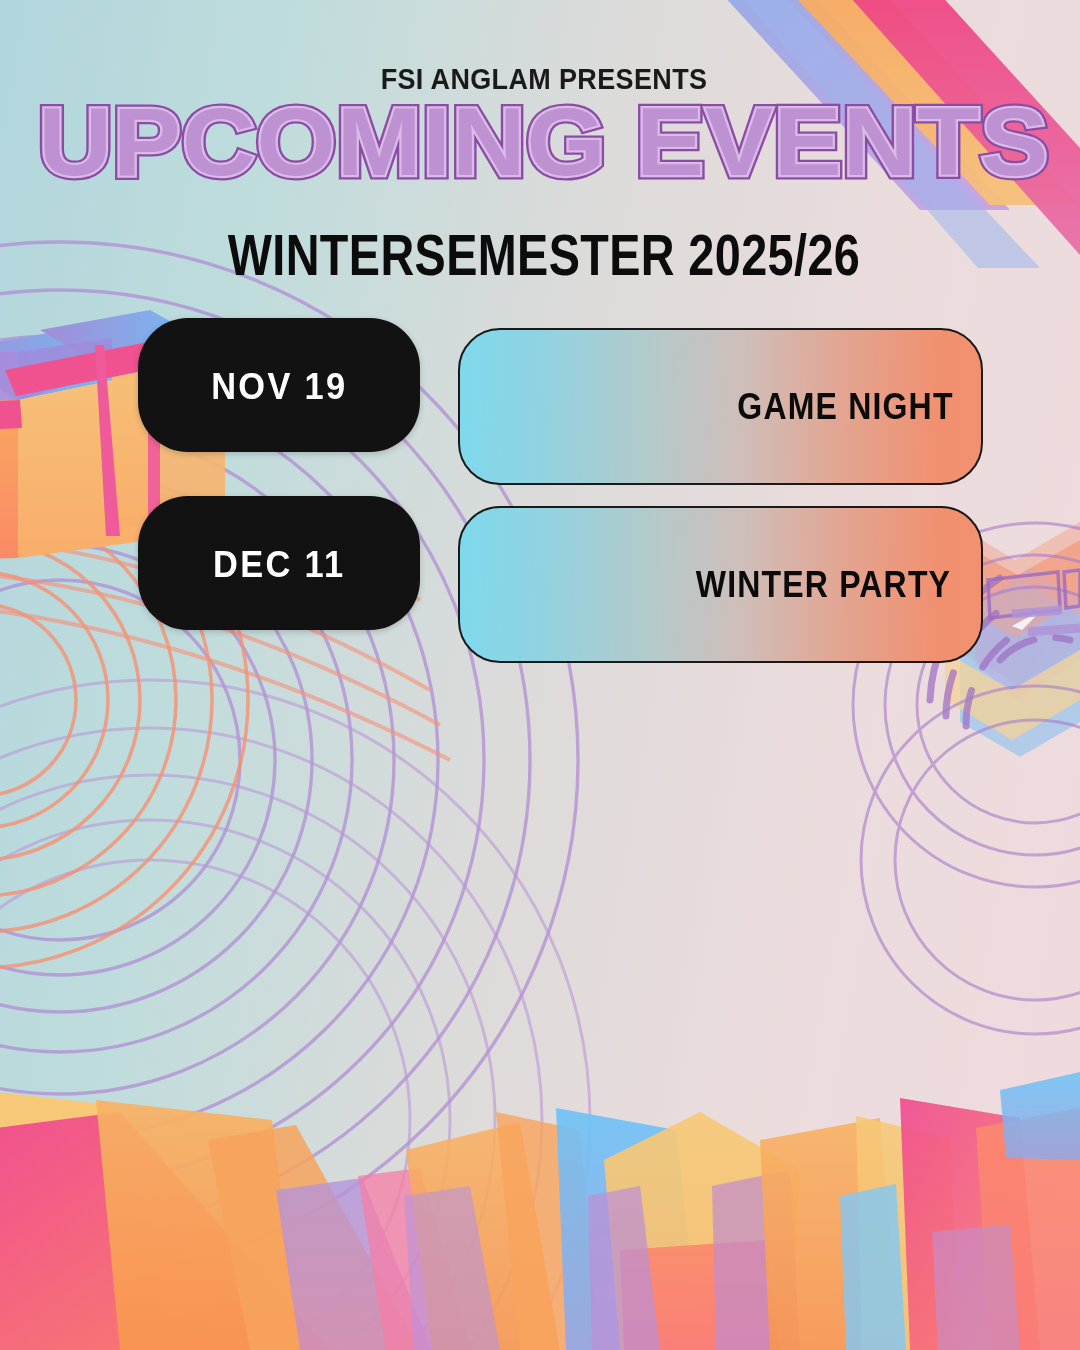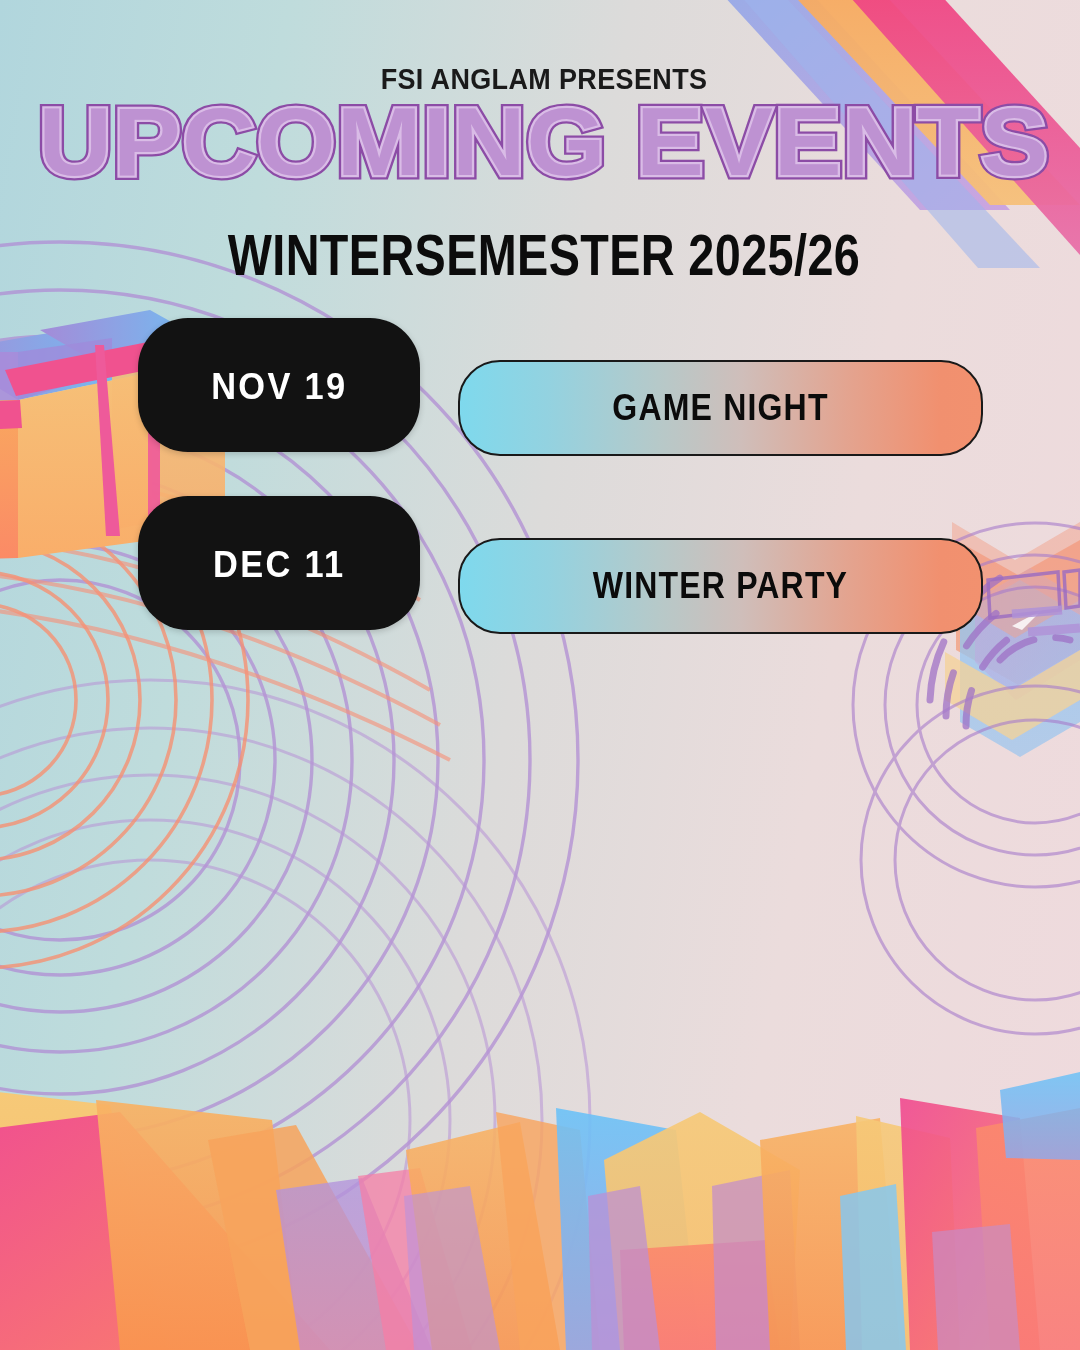--- a/index.html
+++ b/index.html
@@ -136,35 +136,34 @@
     letter-spacing: 1.2px;
     line-height: 1.14;
     margin-top: 2px;
   }
 
   .event-pill {
     position: absolute;
     left: 458px;
     top: 10px;
     width: 525px;
-    height: 96px;
+    height: 157px;
     border-radius: 42px;
     border: 2px solid #191919;
     background: linear-gradient(91deg,
         #7ED9ED 0%,
         #93D2E0 17%,
         #B6C9C9 38%,
         #CFBEBA 54%,
         #E3A490 74%,
         #F1906F 92%,
         #F2916F 100%);
     display: flex;
     align-items: center;
-    justify-content: center;
-    margin-top: 32px;
+    justify-content: flex-end;
   }
   .event-pill .txt {
     color: #0B0B0B;
     font-family: "Liberation Sans", sans-serif;
     font-weight: bold;
     font-size: 36px;
     letter-spacing: 1.3px;
     line-height: 1.1;
     text-align: center;
     transform: scaleX(0.89);

